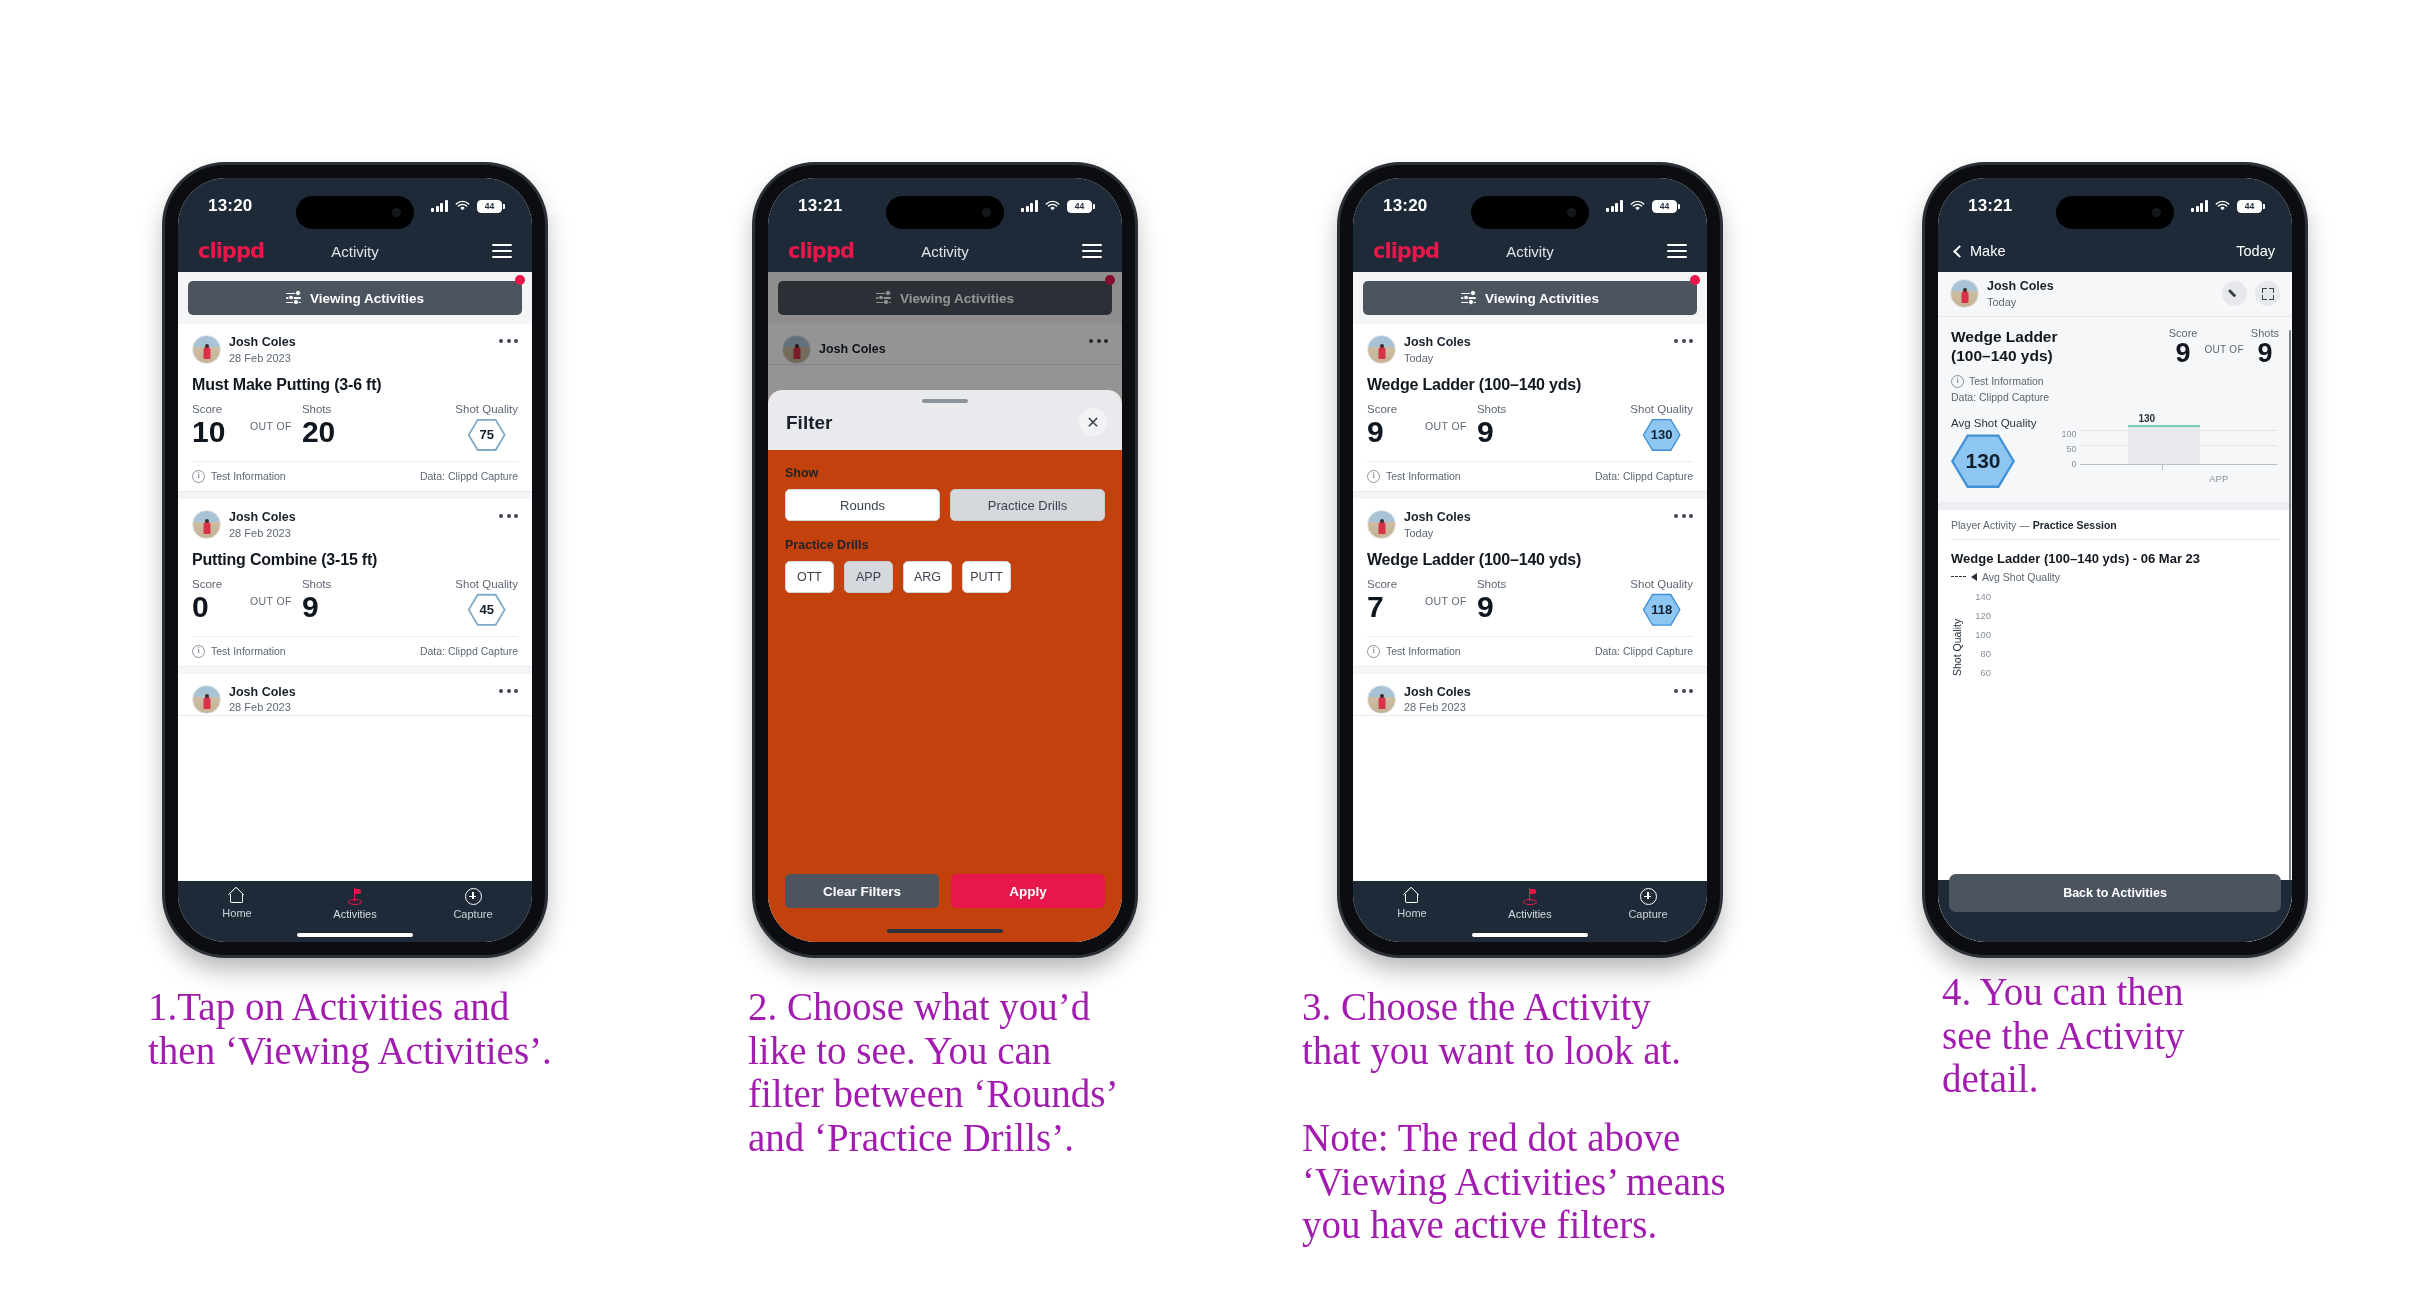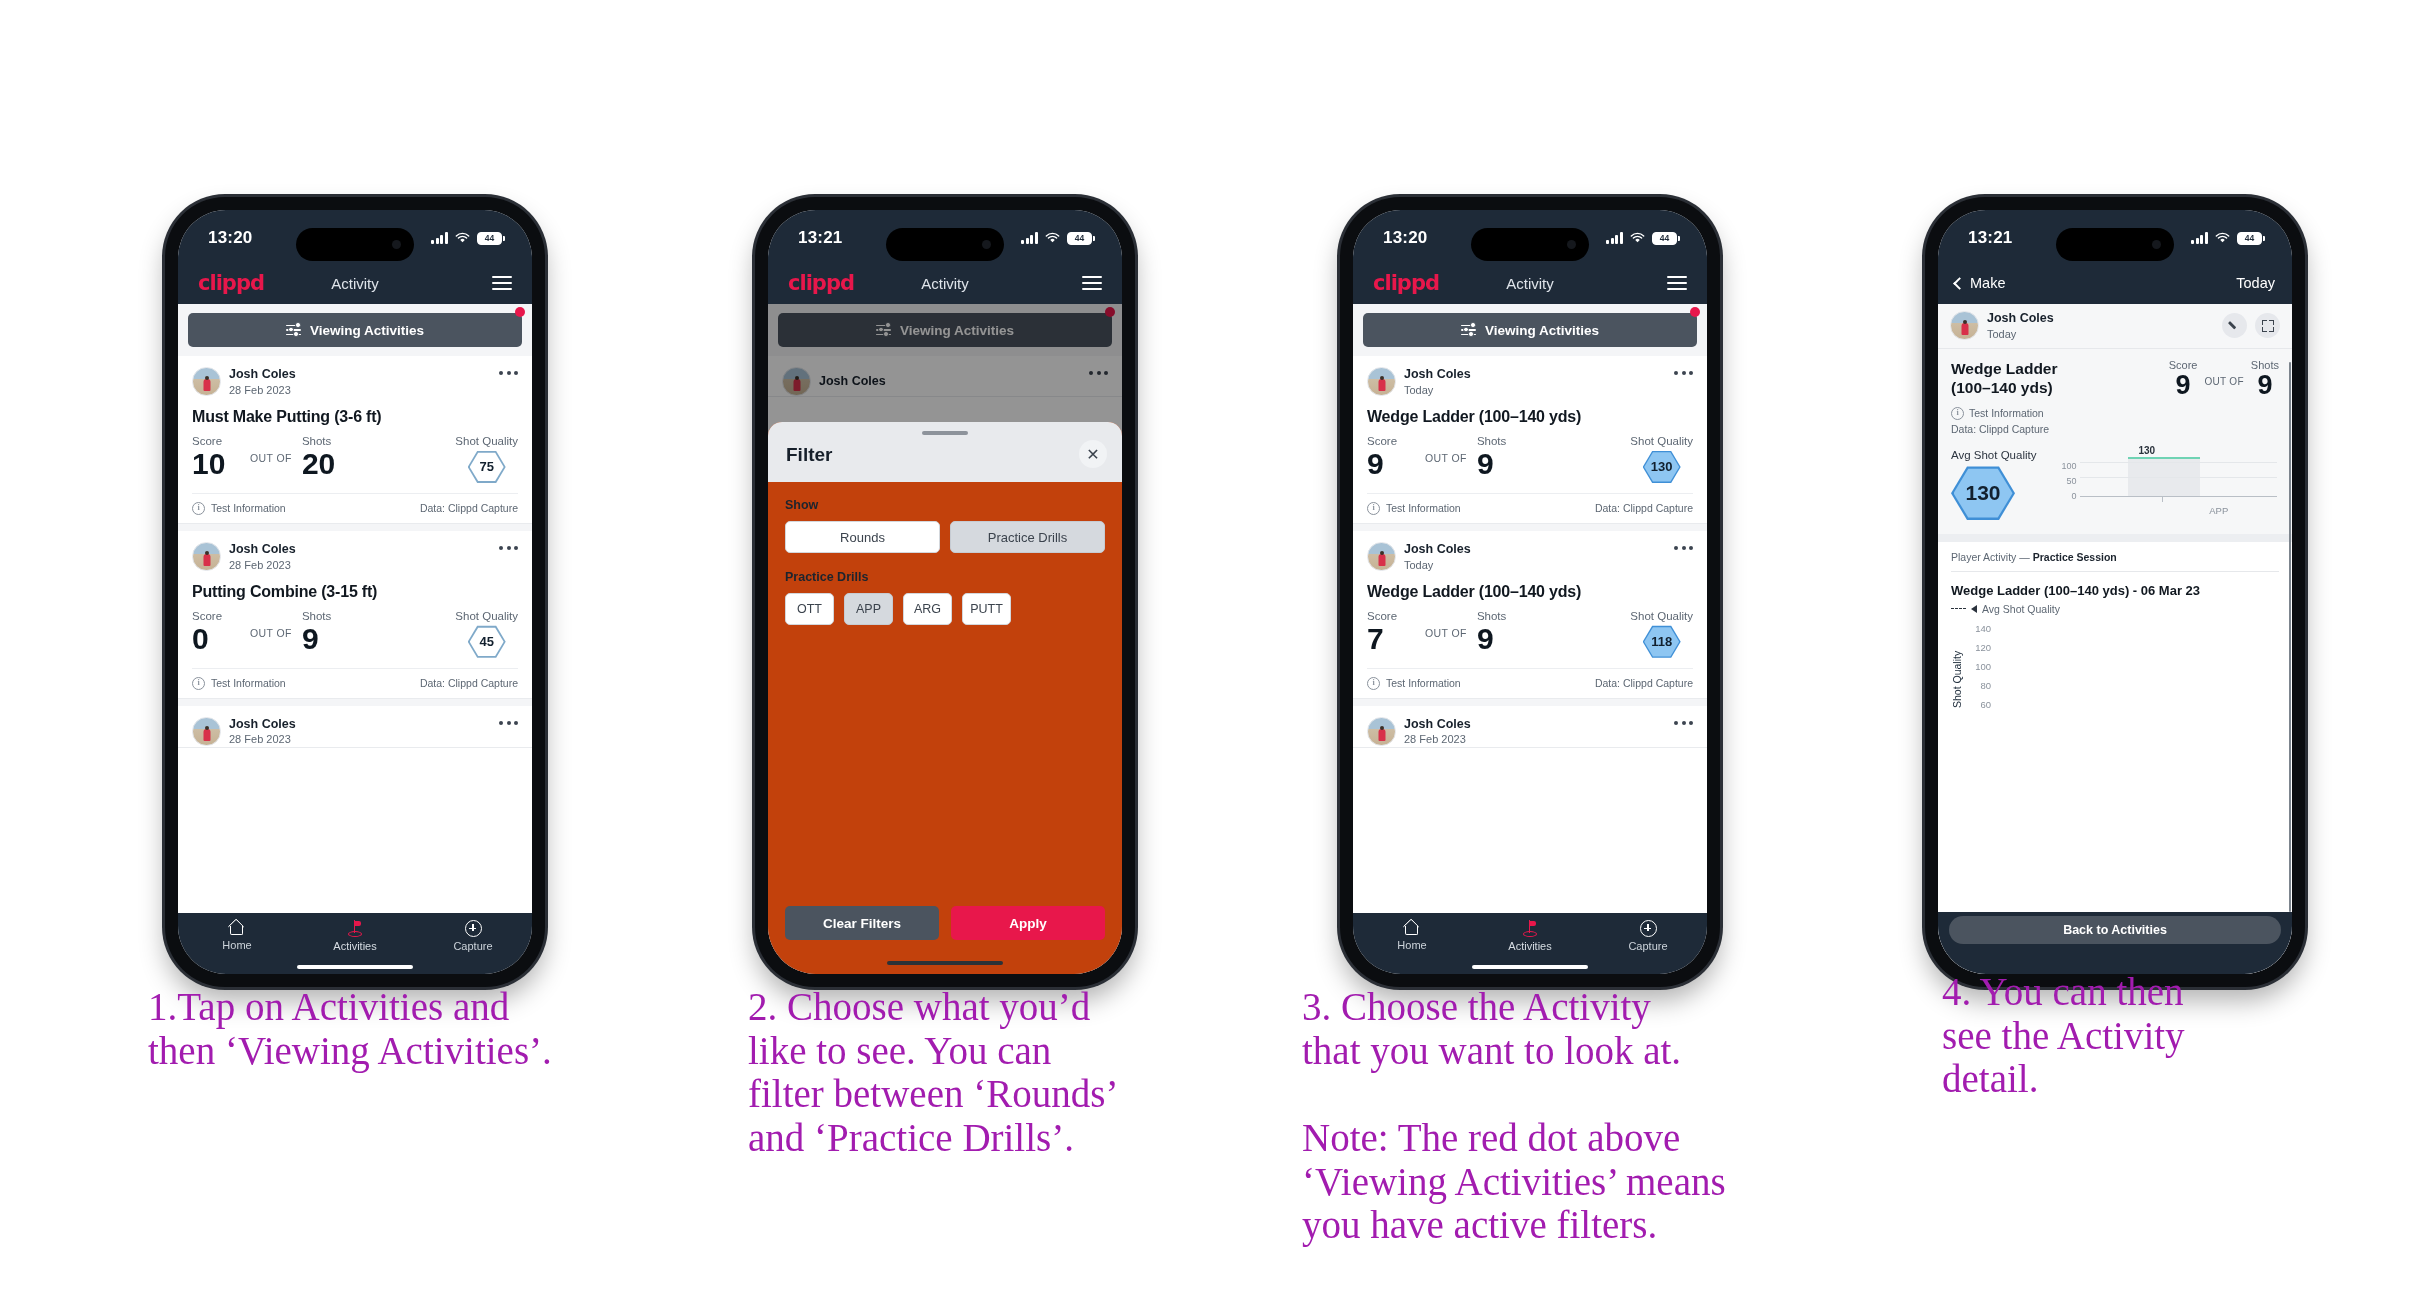--- a/index.html
+++ b/index.html
@@ -4,21 +4,21 @@
 <style>
   html,body{margin:0;padding:0;}
   body{
     width:2423px;height:1303px;background:#ffffff;
     font-family:"Liberation Sans","DejaVu Sans",sans-serif;
     overflow:hidden;position:relative;
   }
   .stage{position:absolute;inset:0;}
 
   
-  .phone{position:absolute;width:380px;height:790px;margin-top:32px;}
+  .phone{position:absolute;width:380px;height:790px;}
   .bezel{
     position:absolute;inset:0;background:#0b0d10;border-radius:60px;
     box-shadow:0 0 0 3px #2b2f36, 0 14px 26px rgba(0,0,0,.30);
   }
   .screen{
     position:absolute;left:13px;top:13px;right:13px;bottom:13px;
     border-radius:48px;overflow:hidden;background:#ffffff;
     display:flex;flex-direction:column;
   }
   .notch{
@@ -282,22 +282,22 @@
   .bar{position:absolute;bottom:0;width:46px;background:#6fd3b4;}
   .bar-lab{position:absolute;font-size:10.5px;font-weight:bold;color:#202830;}
   .dashline{position:absolute;left:3px;right:3px;border-top:1.7px dashed #1b232c;}
   .dl-dot{position:absolute;width:5px;height:5px;border-radius:50%;background:#1b232c;left:0;top:-2.5px;}
   .dl-arrow{position:absolute;right:-1px;top:-4px;width:0;height:0;
     border-top:4.5px solid transparent;border-bottom:4.5px solid transparent;
     border-right:7px solid #1b232c;}
   .scrollbar{position:absolute;right:1px;top:58px;bottom:62px;width:2.5px;
     background:#7d858e;border-radius:2px;z-index:12;}
   .backacts{
-    position:absolute;left:11px;right:11px;bottom:30px;height:28px;background:#4b545f;
-    border-radius:14px;color:#fff;display:flex;align-items:center;justify-content:center;
+    position:absolute;left:11px;right:11px;bottom:30px;height:38px;background:#4b545f;
+    border-radius:7px;color:#fff;display:flex;align-items:center;justify-content:center;
     font-size:12.5px;font-weight:bold;z-index:14;
   }
   .darkfoot{position:absolute;left:0;right:0;bottom:0;height:62px;background:#1e2a38;z-index:13;}
 
   
   .caption{
     position:absolute;font-size:39px;line-height:1.12;color:#a21caf;
     font-family:Liberation Serif, serif;white-space:pre-wrap;
   }
 </style>

